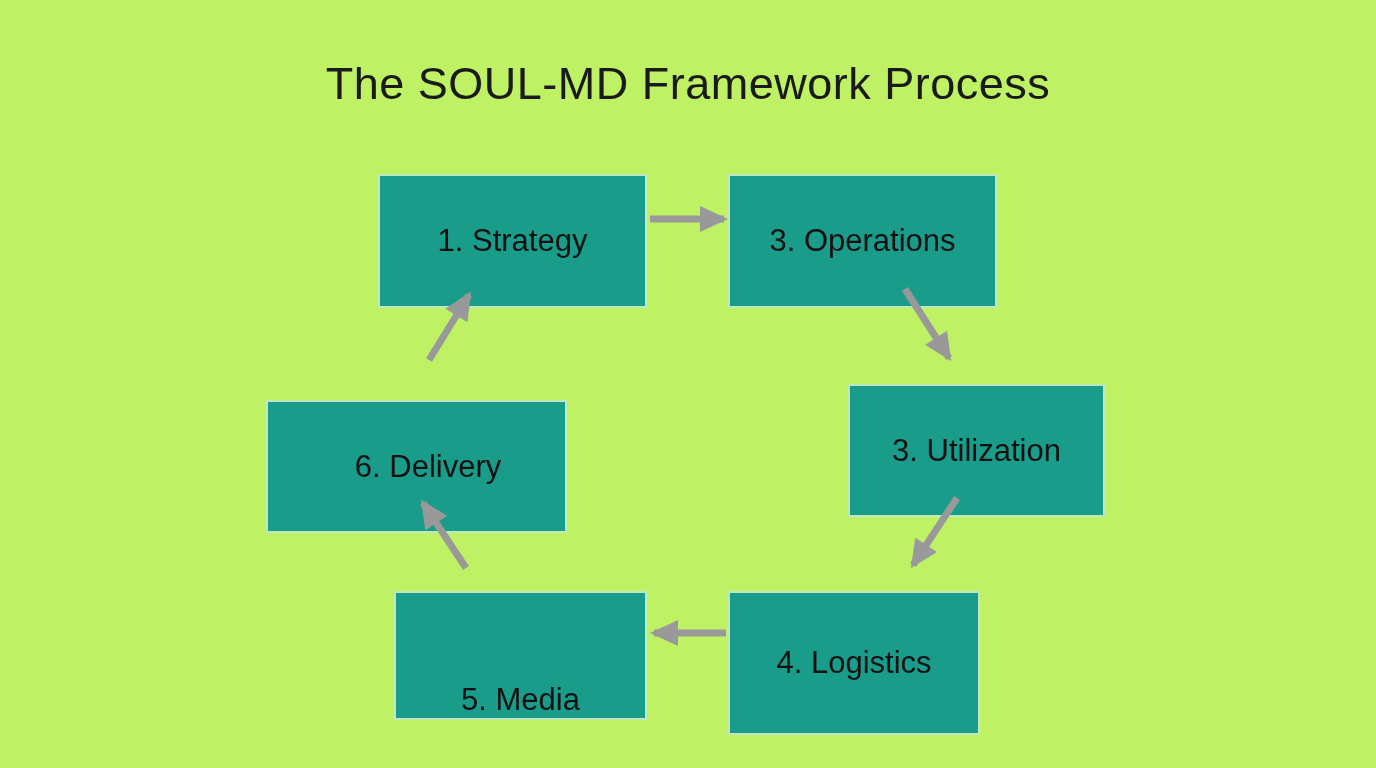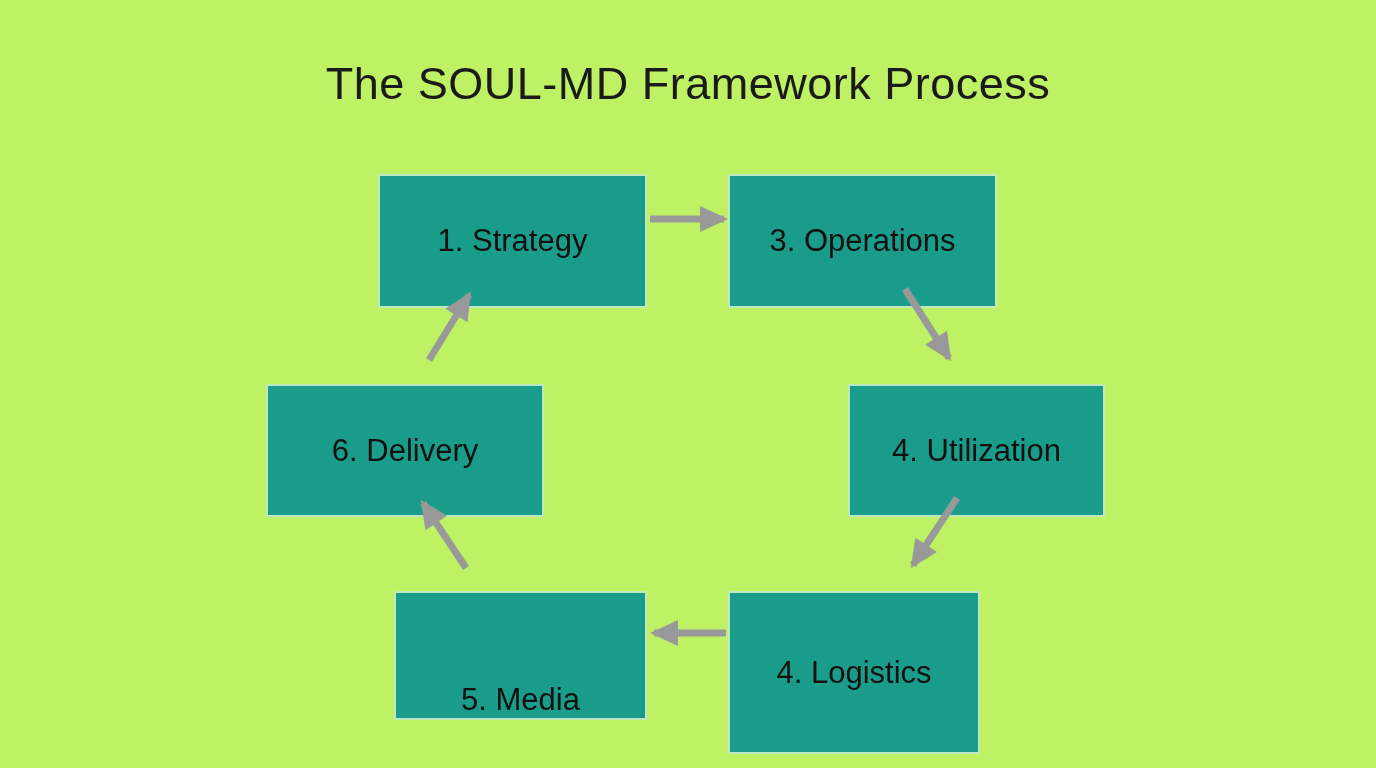--- a/index.html
+++ b/index.html
@@ -33,23 +33,23 @@
     justify-content: center;
     font-size: 31px;
     font-weight: 400;
     color: #111111;
     box-shadow: 0 0 0 2px rgba(190, 229, 223, 0.75);
     margin-top: 21px;
   }
   .node-1 { left: 380px; top: 155px; width: 265px; height: 130px; }
   .node-2 { left: 730px; top: 155px; width: 265px; height: 130px; }
   .node-3 { left: 850px; top: 365px; width: 253px; height: 129px; }
-  .node-4 { left: 730px; top: 572px; width: 248px; height: 159px; }
+  .node-4 { left: 730px; top: 572px; width: 248px; height: 140px; }
   .node-5 { left: 396px; top: 572px; width: 249px; height: 125px; align-items: flex-end; }
-  .node-6 { left: 268px; top: 365px; width: 274px; height: 129px; }
+  .node-6 { left: 268px; top: 381px; width: 274px; height: 129px; padding-left: 23px; }
   .arrows {
     position: absolute;
     left: 0;
     top: 0;
     width: 1376px;
     height: 768px;
     pointer-events: none;
   }
 </style>
 </head>
@@ -59,21 +59,21 @@
 
   <div class="title" style="color: rgb(26, 26, 26);">The SOUL-MD Framework Process</div>
 
   <div class="node node-1" style="background: rgb(26, 156, 139); color: rgb(17, 17, 17);">
     <span>1. Strategy</span>
   </div>
   <div class="node node-2" style="background: rgb(26, 156, 139); color: rgb(17, 17, 17);">
     <span>3. Operations</span>
   </div>
   <div class="node node-3" style="background: rgb(26, 156, 139); color: rgb(17, 17, 17);">
-    <span>4. Utilization</span>
+    <span>3. Utilization</span>
   </div>
   <div class="node node-4" style="background: rgb(26, 156, 139); color: rgb(17, 17, 17);">
     <span>4. Logistics</span>
   </div>
   <div class="node node-5" style="background: rgb(26, 156, 139); color: rgb(17, 17, 17);">
     <span>5. Media</span>
   </div>
   <div class="node node-6" style="background: rgb(26, 156, 139); color: rgb(17, 17, 17);">
     <span>6. Delivery</span>
   </div>

